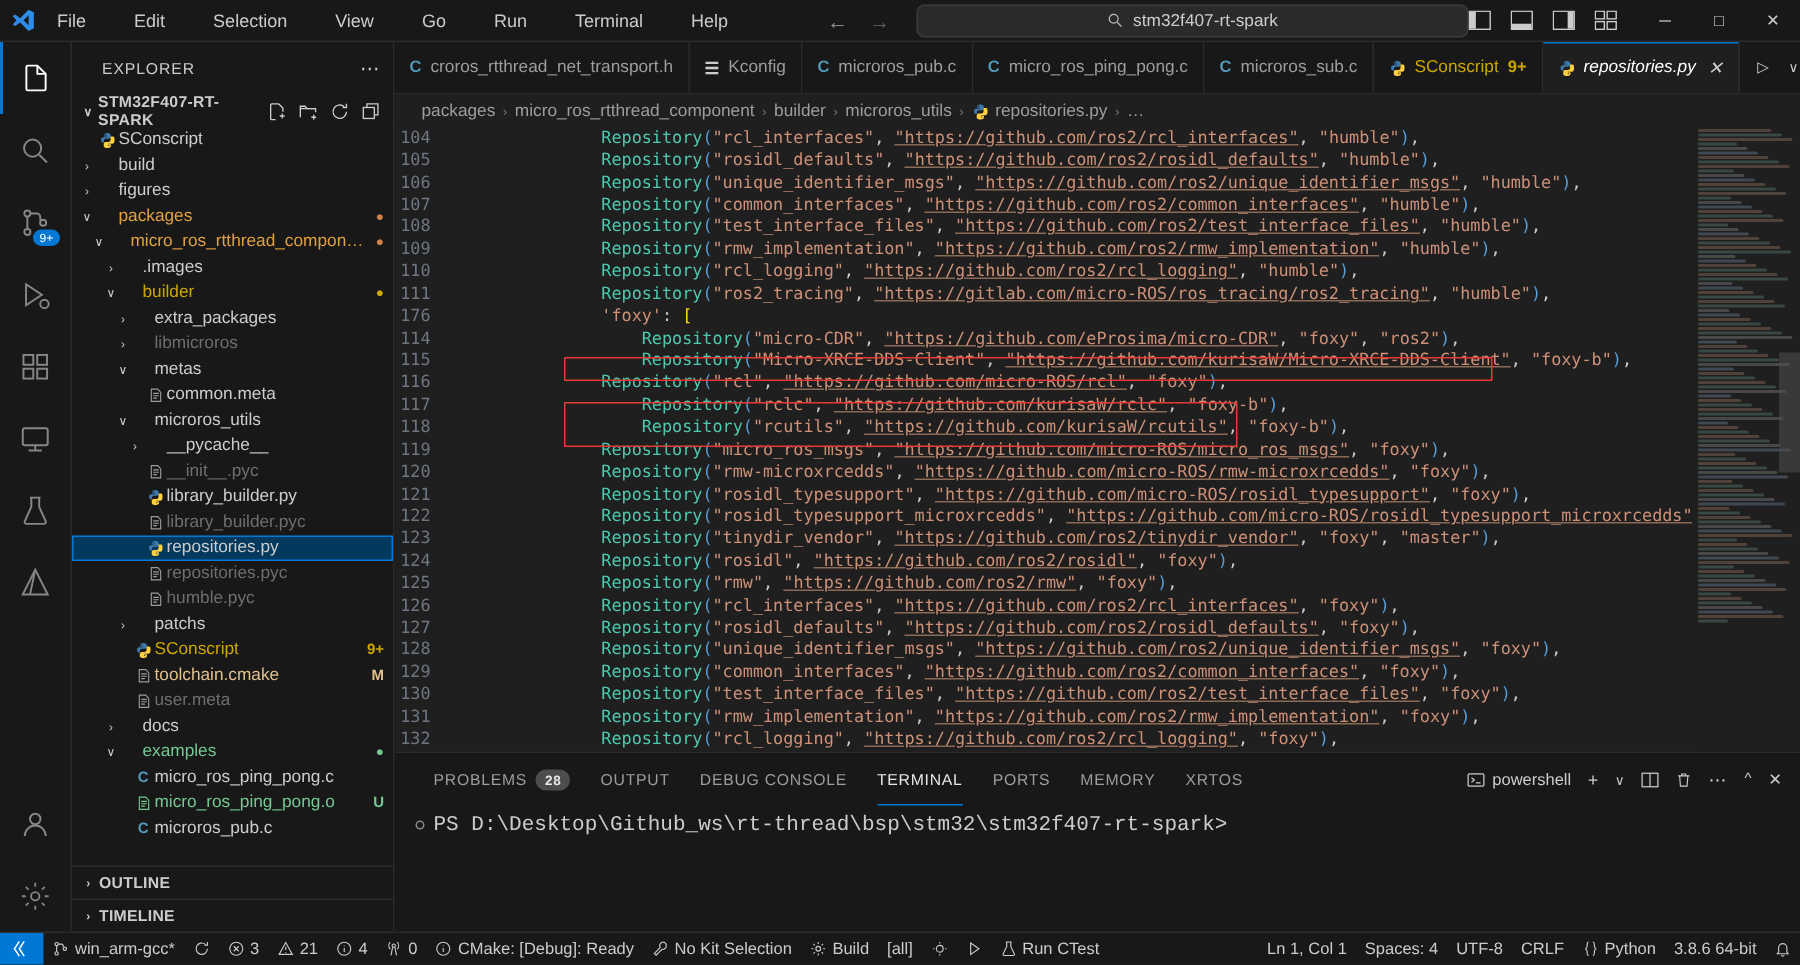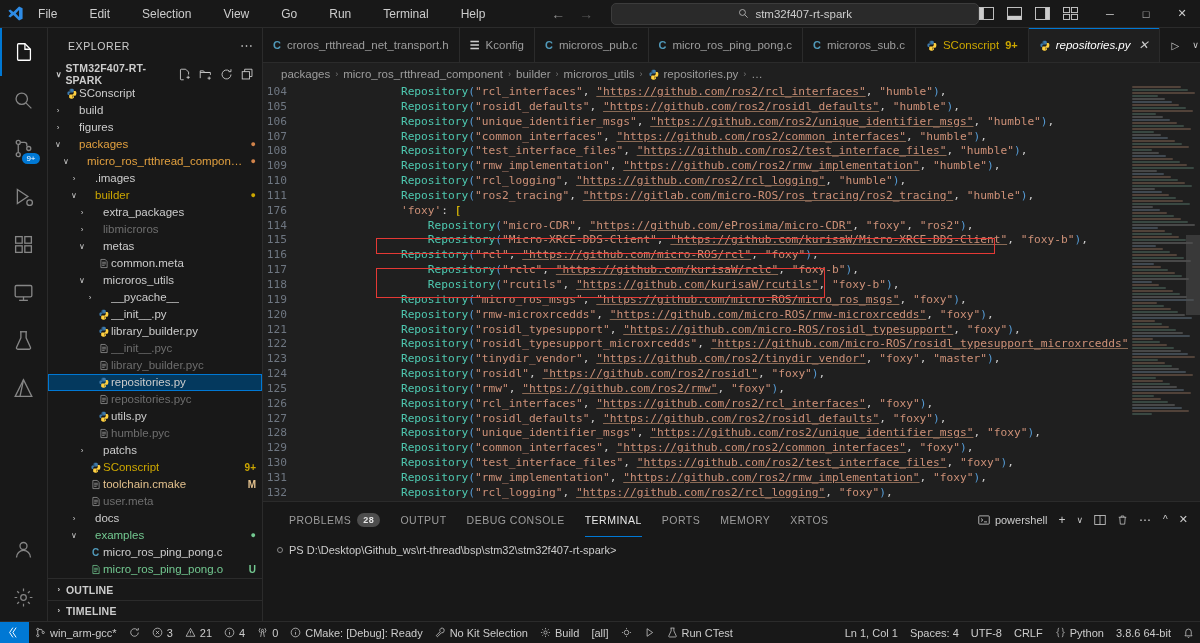--- a/index.html
+++ b/index.html
@@ -175,21 +175,21 @@
   .ptab.active { color:#e7e7e7; }
   .ptab.active::after {
     content:""; position:absolute; left:10px; right:10px; bottom:0; height:1px; background:#0078d4;
   }
   .pbadge {
     background:#4d4d4d; color:#e7e7e7; border-radius:9px; font-size:9px;
     padding:1px 6px; line-height:12px; font-weight:bold;
   }
   .panel-actions { margin-left:auto; display:flex; align-items:center; gap:11px; padding-right:12px; color:#cccccc; font-size:12px;}
   .term-shell { display:flex; align-items:center; gap:5px; font-size:11px; color:#cccccc; }
-  .terminal-body { flex:1 1 auto; padding: 4px 0 0 14px; font-family:Liberation Sans, sans-serif; font-size:11px; color:#cccccc;}
+  .terminal-body { flex:1 1 auto; padding: 4px 0 0 14px; font-family:Liberation Mono, monospace; font-size:14px; color:#cccccc;}
   .term-line { display:flex; align-items:center; gap:6px; height:17px;}
   .term-dot { width:6px; height:6px; border:1px solid #888; border-radius:50%; display:inline-block;}
 
   
   .statusbar {
     height: 22px; flex:0 0 22px; background:#181818; display:flex; align-items:center;
     font-size: 11px; color:#cccccc; border-top:1px solid #2b2b2b;
   }
   .sb-remote { background:#0078d4; color:#fff; height:22px; display:flex; align-items:center; padding:0 8px; font-size:11px;}
   .si { display:flex; align-items:center; gap:4px; padding:0 6px; height:22px; white-space:nowrap;}
@@ -447,86 +447,66 @@
           <span class="lbl c-folder">microros_utils</span>
         </div>
         <div class="row" style="padding-left: 36px;">
           <span class="twisty">›</span>
           <span class="ficon"></span>
           <span class="lbl c-folder">__pycache__</span>
         </div>
         <div class="row" style="padding-left: 36px;">
           <span class="twisty"></span>
           <span class="ficon">
+            <svg width="10" height="11" viewBox="0 0 16 16" fill="none" stroke="#9b9b9b" stroke-width="1.2">
+              <path d="M3 1.5h7L13 5v9.5H3z"></path>
+              <path d="M5 6h6M5 8.5h6M5 11h4"></path>
+            </svg>
+          </span>
+          <span class="lbl c-dim">__init__.pyc</span>
+        </div>
+        <div class="row" style="padding-left: 36px;">
+          <span class="twisty"></span>
+          <span class="ficon">
             <svg width="11" height="11" viewBox="0 0 16 16">
               <path d="M7.8 1c-2 0-2.6.8-2.6 2v1.6h2.7v.5H3.8C2.5 5.1 2 6 2 7.6s.5 2.6 1.8 2.6h1V8.6c0-1.2.9-2.1 2.2-2.1h2.6c1 0 1.8-.7 1.8-1.7V3c0-1-.8-1.7-1.8-1.9C9.1 1 8.4 1 7.8 1zM6.5 2.2a.62.62 0 1 1 0 1.24.62.62 0 0 1 0-1.24z" fill="#3c78aa"></path>
               <path d="M11.2 5.8v1.6c0 1.3-1 2.2-2.2 2.2H6.4c-1 0-1.8.8-1.8 1.8v2.1c0 1 .9 1.5 1.8 1.8 1.1.3 2.2.4 3.4 0 .9-.3 1.8-.8 1.8-1.8v-1.6H8.9v-.5h4c1.2 0 1.7-.9 2-2.2.3-1.3.3-2.6 0-3.5-.2-.9-.8-1.4-1.7-1.4h-2zM9.5 12.5a.62.62 0 1 1 0 1.24.62.62 0 0 1 0-1.24z" fill="#ffd040"></path>
             </svg>
           </span>
-          <span class="lbl c-py">__init__.py</span>
+          <span class="lbl c-py">library_builder.py</span>
         </div>
         <div class="row" style="padding-left: 36px;">
+          <span class="twisty"></span>
+          <span class="ficon">
+            <svg width="10" height="11" viewBox="0 0 16 16" fill="none" stroke="#9b9b9b" stroke-width="1.2">
+              <path d="M3 1.5h7L13 5v9.5H3z"></path>
+              <path d="M5 6h6M5 8.5h6M5 11h4"></path>
+            </svg>
+          </span>
+          <span class="lbl c-dim">library_builder.pyc</span>
+        </div>
+        <div class="row selected" style="padding-left: 36px;">
           <span class="twisty"></span>
           <span class="ficon">
             <svg width="11" height="11" viewBox="0 0 16 16">
               <path d="M7.8 1c-2 0-2.6.8-2.6 2v1.6h2.7v.5H3.8C2.5 5.1 2 6 2 7.6s.5 2.6 1.8 2.6h1V8.6c0-1.2.9-2.1 2.2-2.1h2.6c1 0 1.8-.7 1.8-1.7V3c0-1-.8-1.7-1.8-1.9C9.1 1 8.4 1 7.8 1zM6.5 2.2a.62.62 0 1 1 0 1.24.62.62 0 0 1 0-1.24z" fill="#3c78aa"></path>
               <path d="M11.2 5.8v1.6c0 1.3-1 2.2-2.2 2.2H6.4c-1 0-1.8.8-1.8 1.8v2.1c0 1 .9 1.5 1.8 1.8 1.1.3 2.2.4 3.4 0 .9-.3 1.8-.8 1.8-1.8v-1.6H8.9v-.5h4c1.2 0 1.7-.9 2-2.2.3-1.3.3-2.6 0-3.5-.2-.9-.8-1.4-1.7-1.4h-2zM9.5 12.5a.62.62 0 1 1 0 1.24.62.62 0 0 1 0-1.24z" fill="#ffd040"></path>
             </svg>
           </span>
-          <span class="lbl c-py">library_builder.py</span>
+          <span class="lbl c-py">repositories.py</span>
         </div>
         <div class="row" style="padding-left: 36px;">
           <span class="twisty"></span>
           <span class="ficon">
             <svg width="10" height="11" viewBox="0 0 16 16" fill="none" stroke="#9b9b9b" stroke-width="1.2">
               <path d="M3 1.5h7L13 5v9.5H3z"></path>
               <path d="M5 6h6M5 8.5h6M5 11h4"></path>
             </svg>
           </span>
-          <span class="lbl c-dim">__init__.pyc</span>
-        </div>
-        <div class="row" style="padding-left: 36px;">
-          <span class="twisty"></span>
-          <span class="ficon">
-            <svg width="10" height="11" viewBox="0 0 16 16" fill="none" stroke="#9b9b9b" stroke-width="1.2">
-              <path d="M3 1.5h7L13 5v9.5H3z"></path>
-              <path d="M5 6h6M5 8.5h6M5 11h4"></path>
-            </svg>
-          </span>
-          <span class="lbl c-dim">library_builder.pyc</span>
-        </div>
-        <div class="row selected" style="padding-left: 36px;">
-          <span class="twisty"></span>
-          <span class="ficon">
-            <svg width="11" height="11" viewBox="0 0 16 16">
-              <path d="M7.8 1c-2 0-2.6.8-2.6 2v1.6h2.7v.5H3.8C2.5 5.1 2 6 2 7.6s.5 2.6 1.8 2.6h1V8.6c0-1.2.9-2.1 2.2-2.1h2.6c1 0 1.8-.7 1.8-1.7V3c0-1-.8-1.7-1.8-1.9C9.1 1 8.4 1 7.8 1zM6.5 2.2a.62.62 0 1 1 0 1.24.62.62 0 0 1 0-1.24z" fill="#3c78aa"></path>
-              <path d="M11.2 5.8v1.6c0 1.3-1 2.2-2.2 2.2H6.4c-1 0-1.8.8-1.8 1.8v2.1c0 1 .9 1.5 1.8 1.8 1.1.3 2.2.4 3.4 0 .9-.3 1.8-.8 1.8-1.8v-1.6H8.9v-.5h4c1.2 0 1.7-.9 2-2.2.3-1.3.3-2.6 0-3.5-.2-.9-.8-1.4-1.7-1.4h-2zM9.5 12.5a.62.62 0 1 1 0 1.24.62.62 0 0 1 0-1.24z" fill="#ffd040"></path>
-            </svg>
-          </span>
-          <span class="lbl c-py">repositories.py</span>
-        </div>
-        <div class="row" style="padding-left: 36px;">
-          <span class="twisty"></span>
-          <span class="ficon">
-            <svg width="10" height="11" viewBox="0 0 16 16" fill="none" stroke="#9b9b9b" stroke-width="1.2">
-              <path d="M3 1.5h7L13 5v9.5H3z"></path>
-              <path d="M5 6h6M5 8.5h6M5 11h4"></path>
-            </svg>
-          </span>
           <span class="lbl c-dim">repositories.pyc</span>
-        </div>
-        <div class="row" style="padding-left: 36px;">
-          <span class="twisty"></span>
-          <span class="ficon">
-            <svg width="11" height="11" viewBox="0 0 16 16">
-              <path d="M7.8 1c-2 0-2.6.8-2.6 2v1.6h2.7v.5H3.8C2.5 5.1 2 6 2 7.6s.5 2.6 1.8 2.6h1V8.6c0-1.2.9-2.1 2.2-2.1h2.6c1 0 1.8-.7 1.8-1.7V3c0-1-.8-1.7-1.8-1.9C9.1 1 8.4 1 7.8 1zM6.5 2.2a.62.62 0 1 1 0 1.24.62.62 0 0 1 0-1.24z" fill="#3c78aa"></path>
-              <path d="M11.2 5.8v1.6c0 1.3-1 2.2-2.2 2.2H6.4c-1 0-1.8.8-1.8 1.8v2.1c0 1 .9 1.5 1.8 1.8 1.1.3 2.2.4 3.4 0 .9-.3 1.8-.8 1.8-1.8v-1.6H8.9v-.5h4c1.2 0 1.7-.9 2-2.2.3-1.3.3-2.6 0-3.5-.2-.9-.8-1.4-1.7-1.4h-2zM9.5 12.5a.62.62 0 1 1 0 1.24.62.62 0 0 1 0-1.24z" fill="#ffd040"></path>
-            </svg>
-          </span>
-          <span class="lbl c-py">utils.py</span>
         </div>
         <div class="row" style="padding-left: 36px;">
           <span class="twisty"></span>
           <span class="ficon">
             <svg width="10" height="11" viewBox="0 0 16 16" fill="none" stroke="#9b9b9b" stroke-width="1.2">
               <path d="M3 1.5h7L13 5v9.5H3z"></path>
               <path d="M5 6h6M5 8.5h6M5 11h4"></path>
             </svg>
           </span>
           <span class="lbl c-dim">humble.pyc</span>

